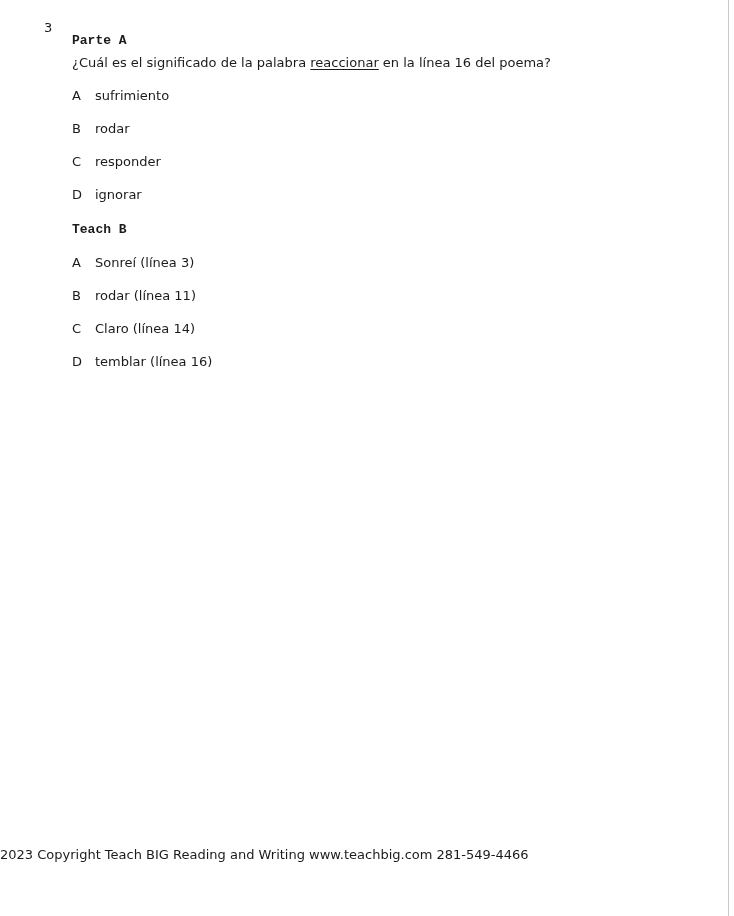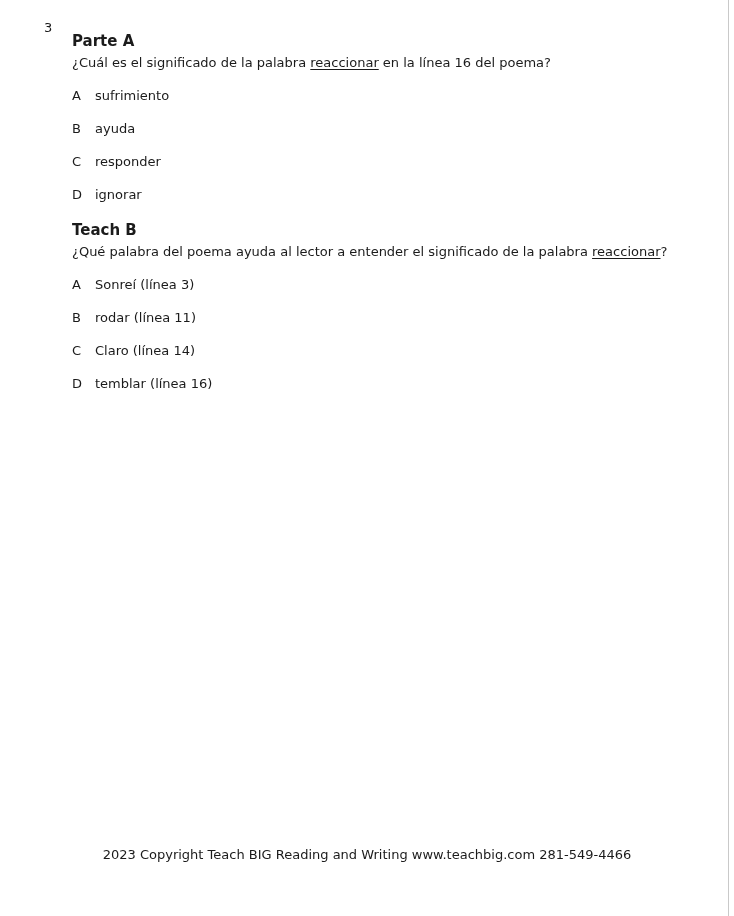--- a/index.html
+++ b/index.html
@@ -30,36 +30,36 @@
     top: 17px;
     left: 44px;
     width: 652px;
   }
   .qrow { display: flex; }
   .qnum { flex: 0 0 28px; width: 28px; }
   .qbody { width: 620px; }
   .intro { }
   .part-title {
     margin-top: 13px;
-    font-size: 15px;
+    font-size: 13px;
     font-weight: bold;
     line-height: 22px;
+    font-family: Liberation Mono, monospace;
   }
   .prompt { }
   .u { text-decoration: underline; text-underline-offset: 2px; }
   .options { margin-top: 4px; }
   .option { display: flex; margin-top: 11px; }
   .opt-letter { flex: 0 0 23px; width: 23px; }
   .opt-text { flex: 1 1 auto; }
   .footer {
     position: absolute;
     top: 847px;
     left: 0;
     width: 734px;
-    text-align: center;
     font-size: 13px;
     line-height: 16px;
     color: #1b1b1b;
   }
 </style>
 </head>
 <body>
 
 <div class="page">
   <div class="page-edge"></div>
@@ -73,36 +73,35 @@
         <section>
           <h3 class="part-title">Parte A</h3>
           <p class="prompt"><span>¿Cuál es el significado de la palabra </span><span class="u">reaccionar</span><span> en la línea 16 del poema?</span></p>
           <div class="options">
             <div class="option">
               <span class="opt-letter">A</span>
               <span class="opt-text">sufrimiento</span>
             </div>
             <div class="option">
               <span class="opt-letter">B</span>
-              <span class="opt-text">ayuda</span>
+              <span class="opt-text">rodar</span>
             </div>
             <div class="option">
               <span class="opt-letter">C</span>
               <span class="opt-text">responder</span>
             </div>
             <div class="option">
               <span class="opt-letter">D</span>
               <span class="opt-text">ignorar</span>
             </div>
           </div>
         </section>
 
         <section>
           <h3 class="part-title">Teach B</h3>
-          <p class="prompt"><span>¿Qué palabra del poema ayuda al lector a entender el significado de la palabra </span><span class="u">reaccionar</span><span>?</span></p>
           <div class="options">
             <div class="option">
               <span class="opt-letter">A</span>
               <span class="opt-text">Sonreí (línea 3)</span>
             </div>
             <div class="option">
               <span class="opt-letter">B</span>
               <span class="opt-text">rodar (línea 11)</span>
             </div>
             <div class="option">

